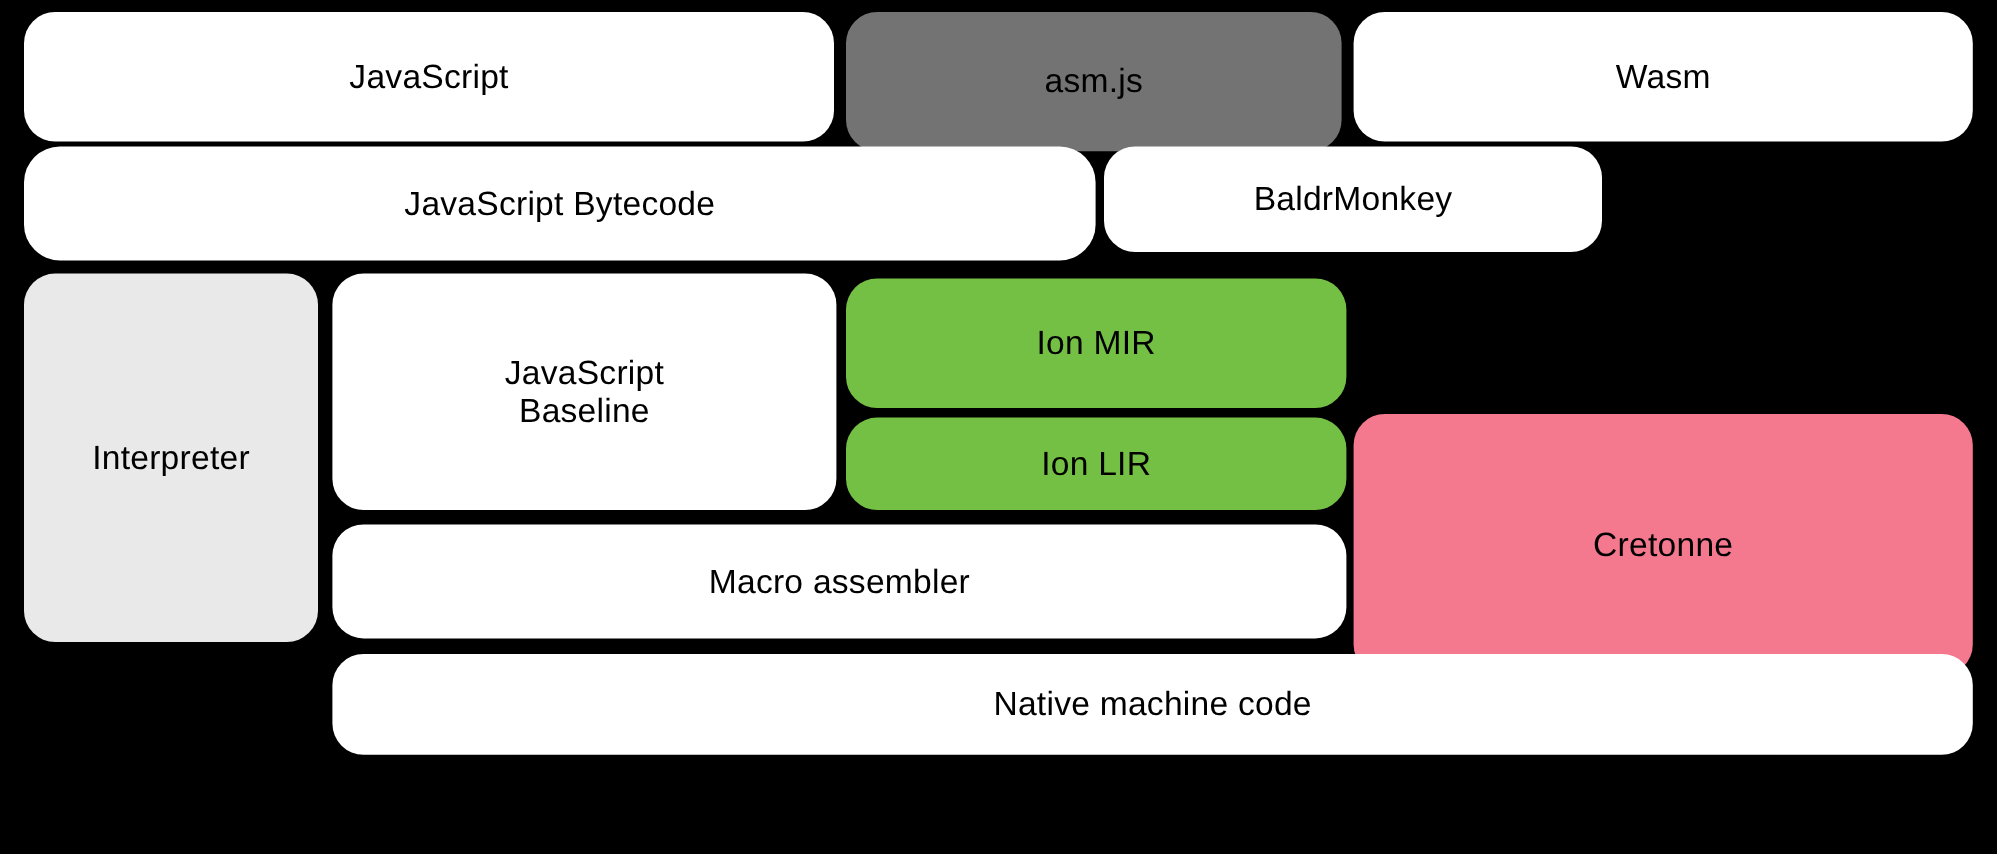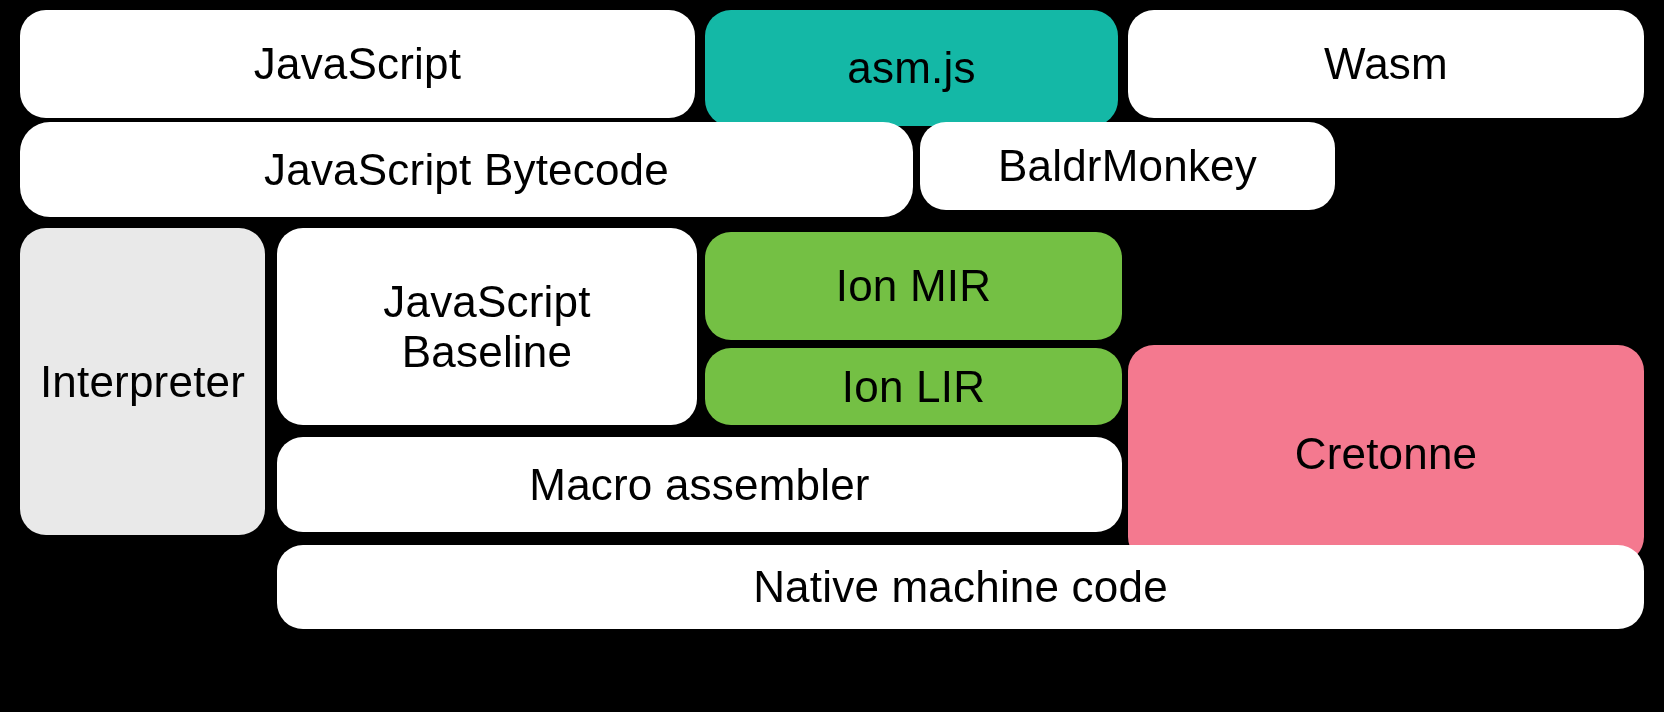--- a/index.html
+++ b/index.html
@@ -20,36 +20,36 @@
   .node {
     position: absolute;
     box-sizing: border-box;
     border-radius: 26px;
     background: #ffffff;
     color: #000000;
     display: flex;
     align-items: center;
     justify-content: center;
     text-align: center;
-    font-size: 44px;
+    font-size: 28px;
     line-height: 1.12;
     font-family: "Liberation Sans", sans-serif;
     white-space: pre-line;
     letter-spacing: 0.2px;
   }
   .node.gray   { background: #e9e9e9; }
   .node.green  { background: #74c044; }
   .node.pink   { background: #f4798f; }
 </style>
 </head>
 <body>
 
 <div id="canvas" style="background: rgb(0, 0, 0);">
     <div class="node" style="left: 20px; top: 10px; width: 675px; height: 108px; background: rgb(255, 255, 255); color: rgb(0, 0, 0);">JavaScript</div>
-    <div class="node" style="left: 705px; top: 10px; width: 413px; height: 116px; background: #14b8a6; color: rgb(0, 0, 0);">asm.js</div>
+    <div class="node" style="left: 705px; top: 10px; width: 413px; height: 116px; background: #737373; color: rgb(0, 0, 0);">asm.js</div>
     <div class="node" style="left: 1128px; top: 10px; width: 516px; height: 108px; background: rgb(255, 255, 255); color: rgb(0, 0, 0);">Wasm</div>
     <div class="node" style="left: 20px; top: 122px; width: 893px; height: 95px; background: rgb(255, 255, 255); color: rgb(0, 0, 0); border-radius: 30px;">JavaScript Bytecode</div>
     <div class="node" style="left: 920px; top: 122px; width: 415px; height: 88px; background: rgb(255, 255, 255); color: rgb(0, 0, 0);">BaldrMonkey</div>
     <div class="node gray" style="left: 20px; top: 228px; width: 245px; height: 307px; background: rgb(233, 233, 233); color: #000000;">Interpreter</div>
     <div class="node" style="left: 277px; top: 228px; width: 420px; height: 197px; background: rgb(255, 255, 255); color: rgb(0, 0, 0);">JavaScript
 Baseline</div>
     <div class="node green" style="left: 705px; top: 232px; width: 417px; height: 108px; background: rgb(116, 192, 68); color: rgb(0, 0, 0);">Ion MIR</div>
     <div class="node green" style="left: 705px; top: 348px; width: 417px; height: 77px; background: rgb(116, 192, 68); color: rgb(0, 0, 0);">Ion LIR</div>
     <div class="node pink" style="left: 1128px; top: 345px; width: 516px; height: 218px; background: rgb(244, 121, 143); color: rgb(0, 0, 0);">Cretonne</div>
     <div class="node" style="left: 277px; top: 437px; width: 845px; height: 95px; background: rgb(255, 255, 255); color: rgb(0, 0, 0);">Macro assembler</div>

